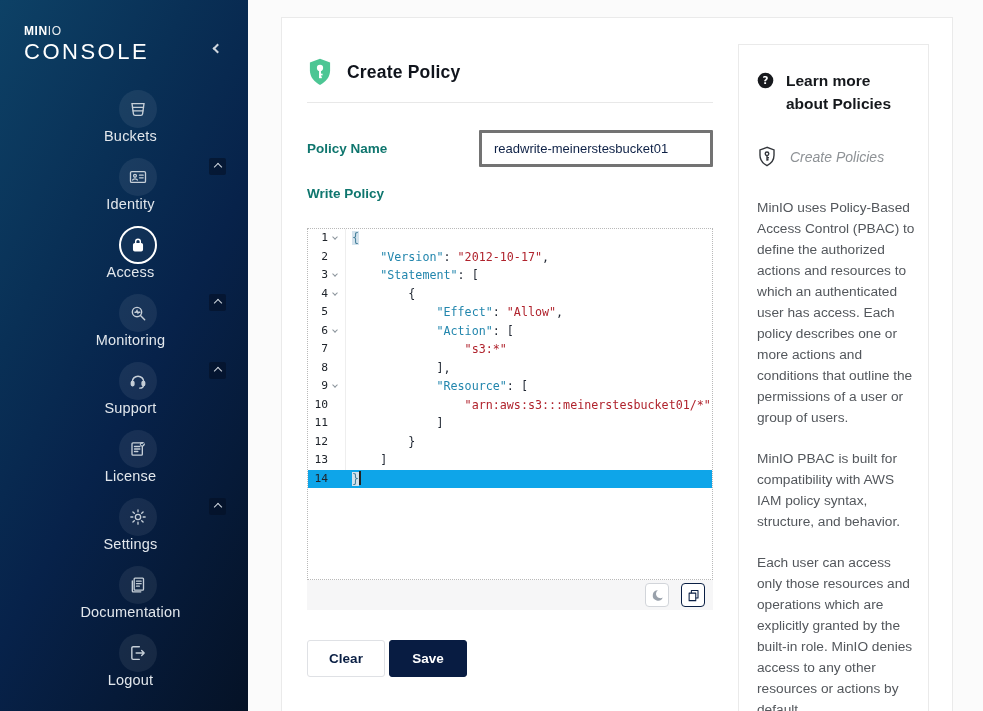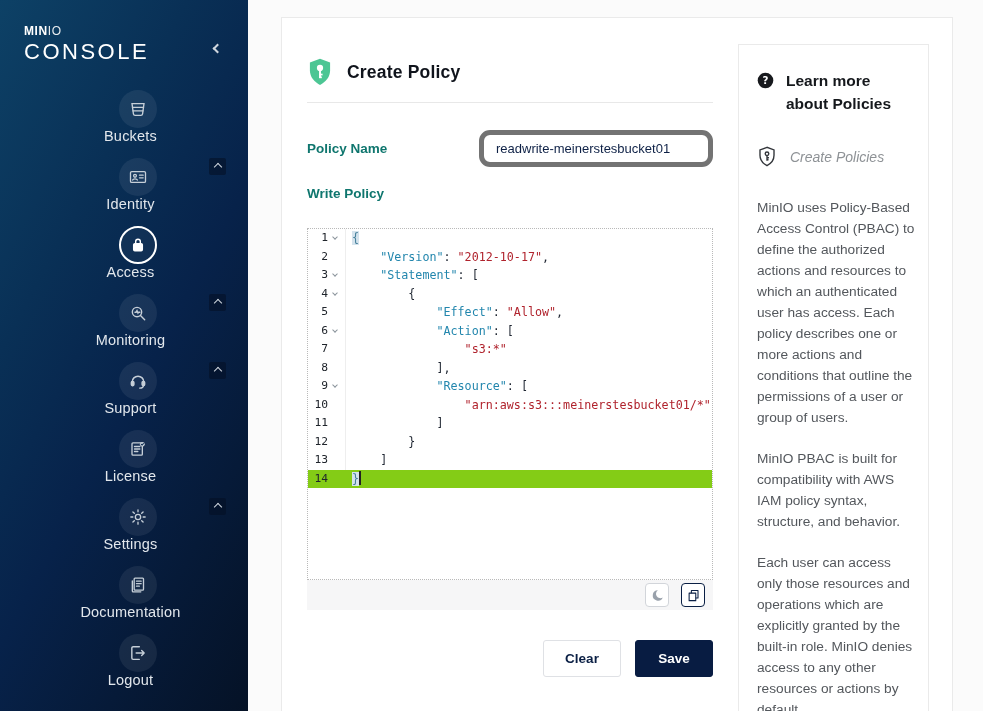--- a/index.html
+++ b/index.html
@@ -32,47 +32,47 @@
   
   .card { position:absolute; left:281px; top:17px; width:672px; height:740px;
     background:#fff; border:1px solid #eaeaea; }
   .left-col { position:absolute; left:25px; top:0; width:406px; }
   .head-row { margin-top:40px; display:flex; align-items:center; gap:14px; }
   .head-row svg { width:26px; height:29px; }
   .page-title { font-size:17.5px; font-weight:700; color:#10141c; letter-spacing:.2px; }
   .divider { height:1px; background:#e8e8e8; margin-top:15px; }
   .form-row { margin-top:27px; display:flex; align-items:center; justify-content:space-between; }
   .field-label { font-size:13.5px; font-weight:700; color:#0f766e; }
-  .text-input { width:234px; height:37px; border:5px solid #737373; border-radius:11px;
+  .text-input { width:234px; height:37px; border:3px solid #737373; border-radius:1px;
     font-family:"Liberation Sans","DejaVu Sans",sans-serif; font-size:13px; color:#0e2146; padding:0 12px; outline:none; background:#fff; }
   .wp-label { margin-top:19px; }
 
   
   .editor { margin-top:27px; border:1px dotted #b9b9b9; height:352px; background:#fff; overflow:hidden; font-family:"DejaVu Sans Mono","Liberation Mono",monospace; }
   .code-line { display:flex; height:18.5px; line-height:18.5px; font-size:11.7px; white-space:pre; }
-  .code-line.active { background:#84cc16; }
+  .code-line.active { background:#0ea5e9; }
   .gut { flex:0 0 38px; display:flex; align-items:center; background:transparent; border-right:1px solid #eee; }
   .code-line.active .gut { border-right-color:transparent; }
   .lnum { width:20px; text-align:right; color:#20252c; font-size:11.3px; }
   .fold { width:14px; display:flex; justify-content:center; visibility:hidden; cursor:pointer; }
   .fold.show { visibility:visible; }
   .fold .chev { width:4px; height:4px; border-color:#8b949c; border-width:1.4px; transform:rotate(45deg); margin-top:-2px; }
   .ctext { padding-left:6px; color:#1d2430; }
   .tk-p { color:#1d2430; }
   .tk-k { color:#2286ad; }
   .tk-s { color:#b0232d; }
   .tk-m { color:#47809b; background:#d4e3ed; }
   .caret { display:inline-block; width:1.5px; height:14px; background:#222; vertical-align:-2px; }
   .editor-footer { height:30px; background:#f6f6f7; display:flex; align-items:center; justify-content:flex-end; gap:12px; padding-right:8px; }
   .icon-btn { width:24px; height:24px; background:#fff; border:1px solid #0a1f44; border-radius:4px;
     display:flex; align-items:center; justify-content:center; cursor:pointer; }
   .icon-btn svg { width:15px; height:15px; }
   .icon-btn.muted { border-color:#d2d5da; }
 
-  .actions { margin-top:30px; display:flex; justify-content:flex-end; gap:14px; }
+  .actions { margin-top:30px; display:flex; justify-content:flex-start; gap:4px; }
   .btn { height:37px; min-width:78px; border-radius:3px; font-size:13.5px; font-weight:700; cursor:pointer;
     font-family:"Liberation Sans","DejaVu Sans",sans-serif; padding:0 18px; }
   .btn-clear { background:#fff; color:#0a1f44; border:1px solid #dfe1e5; }
   .btn-save { background:#081c42; color:#fff; border:1px solid #081c42; }
 
   
   .help { position:absolute; left:456px; top:26px; width:191px; height:714px;
     border:1px solid #eaeaea; background:#fff; padding:24px 16px 0 18px; }
   .help-title-row { display:flex; gap:12px; }
   .help-title-row svg { width:17px; height:17px; flex:0 0 17px; margin-top:3px; }

